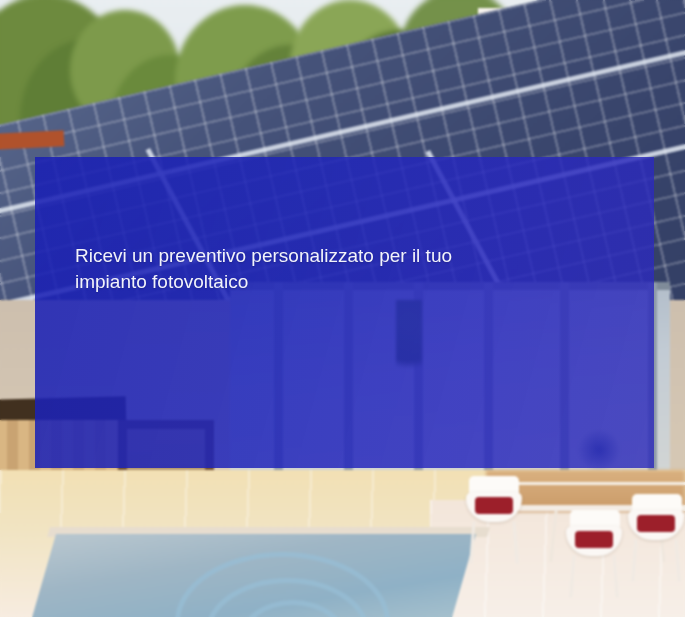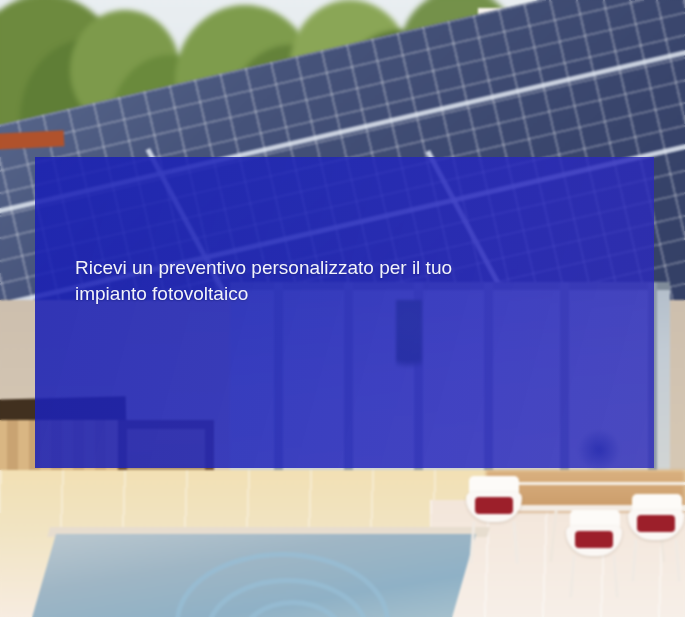--- a/index.html
+++ b/index.html
@@ -368,21 +368,21 @@
     color: #ffffff;
     font-size: 40px;
     font-weight: 400;
     line-height: 1.42;
     letter-spacing: -0.2px;
     white-space: pre-line;
     text-shadow: 0 1px 2px rgba(0,0,0,.18);
   }
 
   #subheadline {
-    margin-top: 36px;
+    margin-top: 24px;
     color: #f2f3fb;
     font-size: 19px;
     font-weight: 400;
     line-height: 1.37;
     white-space: pre-line;
     text-shadow: 0 1px 2px rgba(0,0,0,.18);
   }
 </style>
 </head>
 <body>

